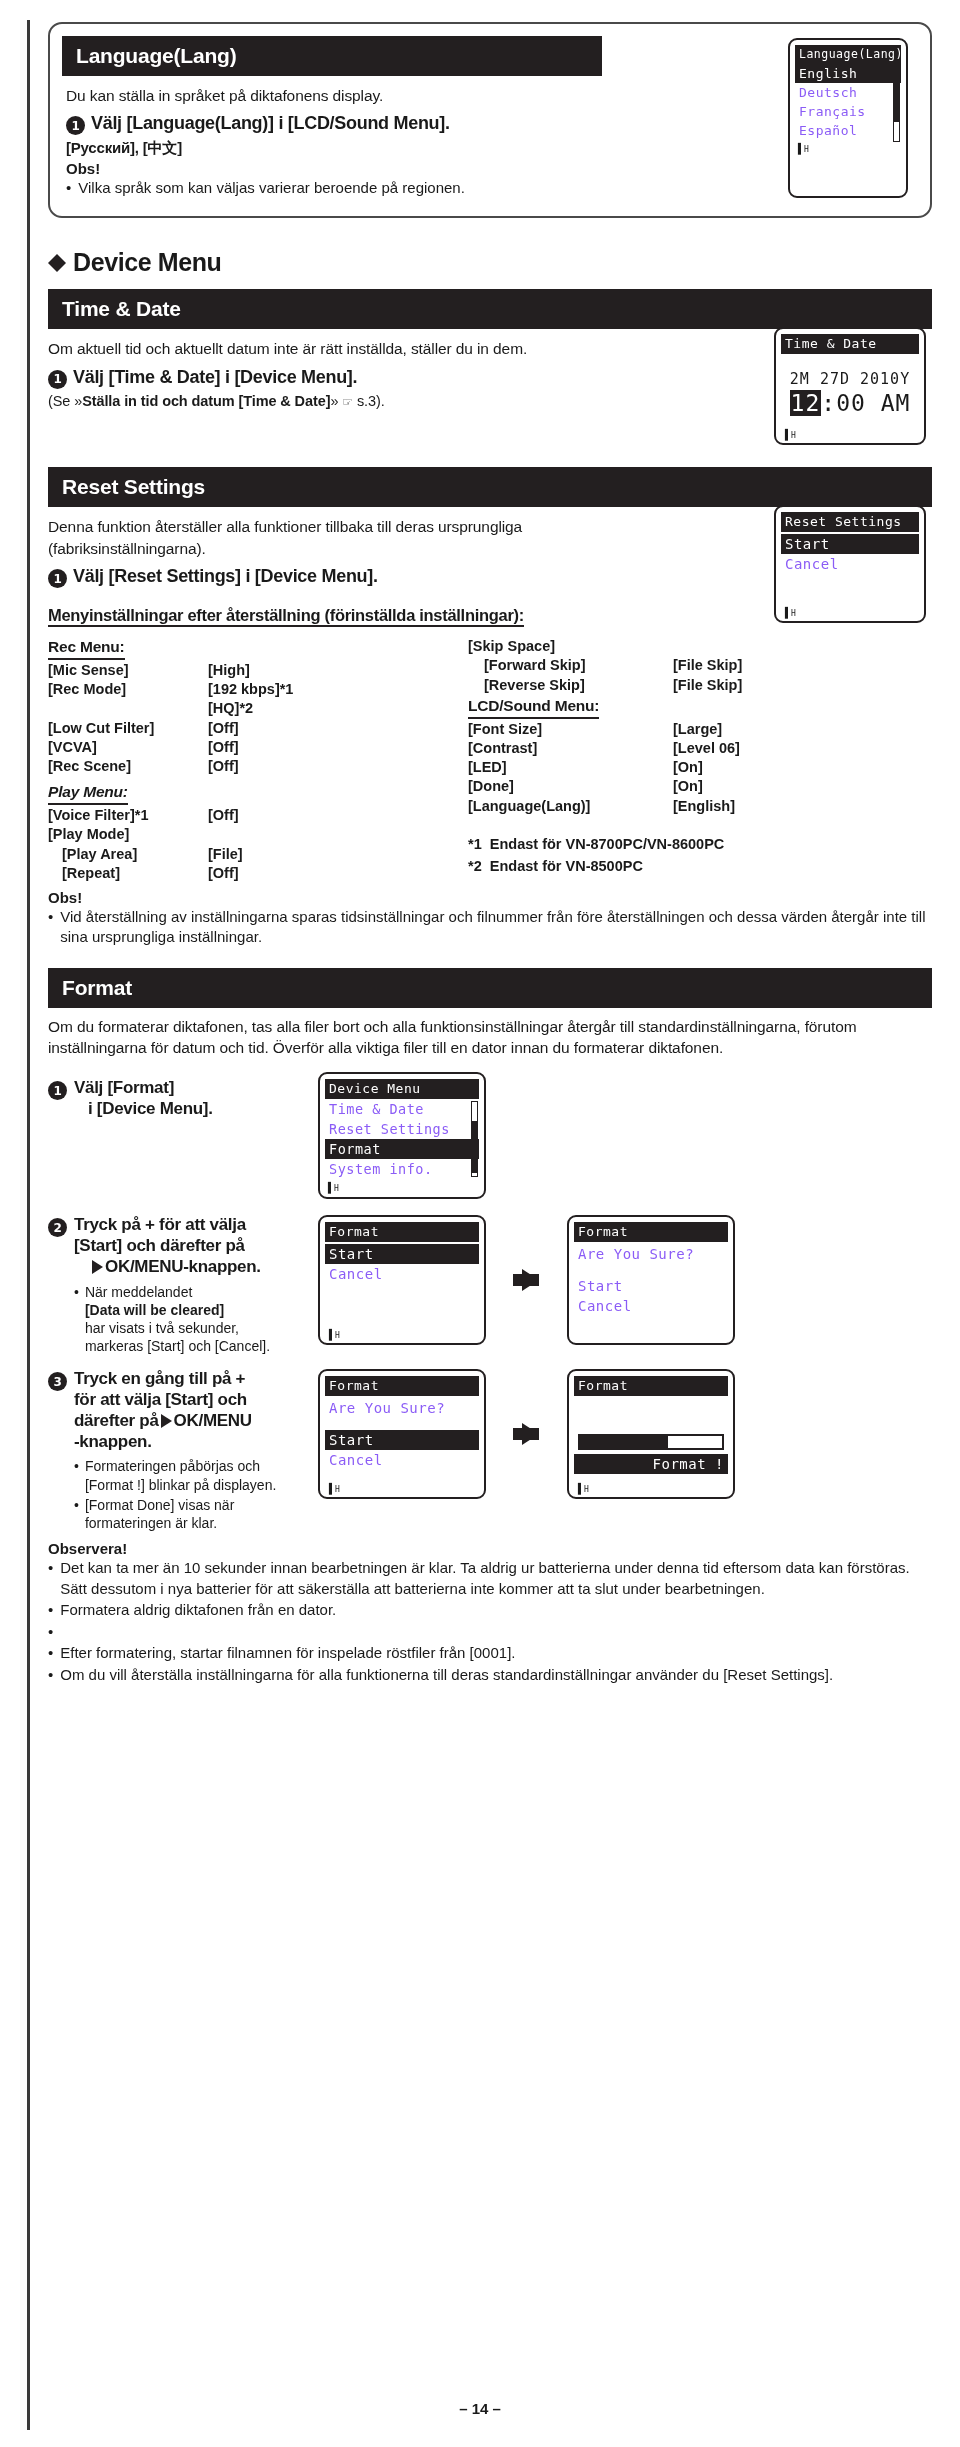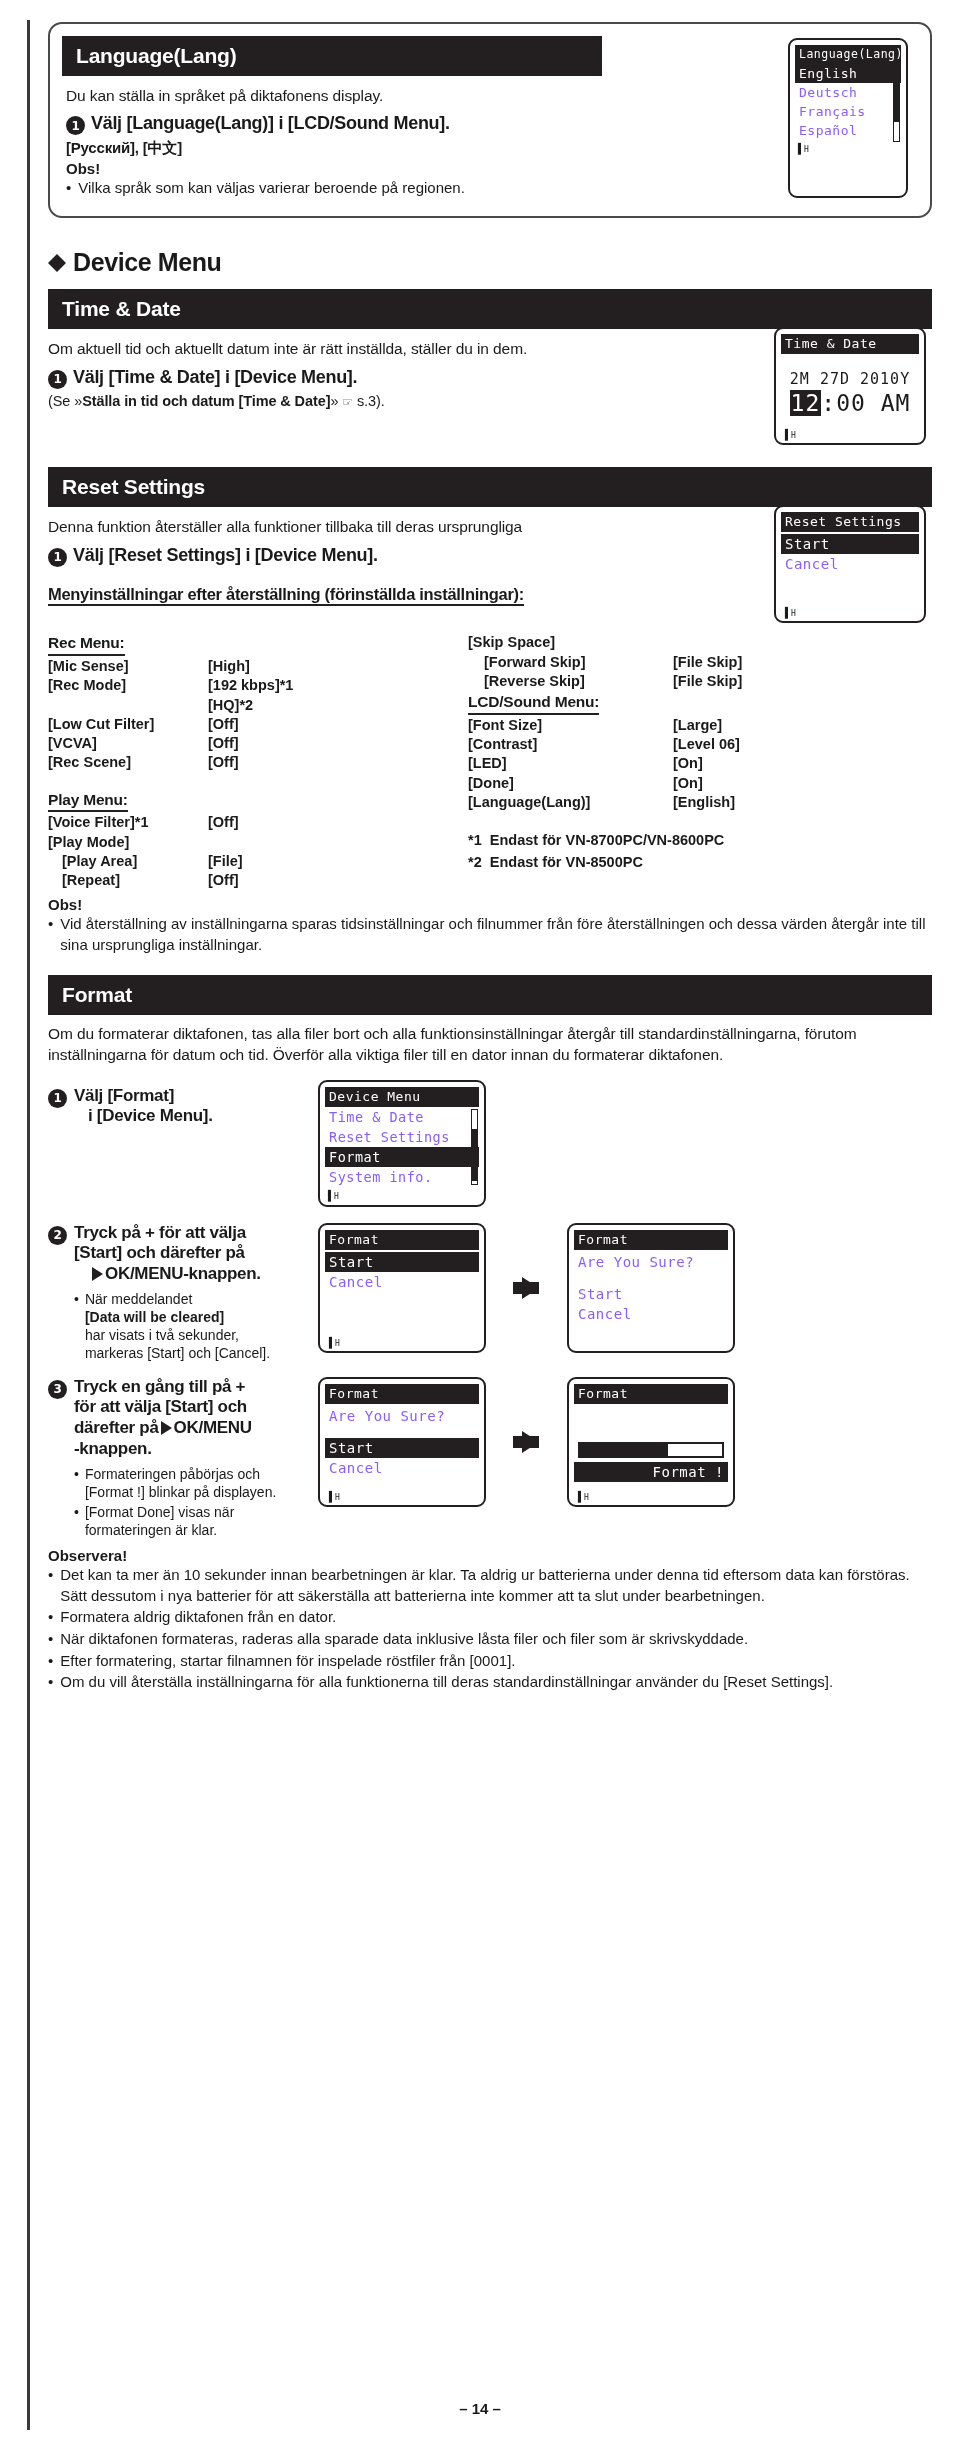--- a/index.html
+++ b/index.html
@@ -374,20 +374,21 @@
           <div class="lcd-clock"><span class="hl">12</span><span>:00 AM</span></div>
           <div class="lcd-foot" style="position:absolute;bottom:3px;left:6px;">▌<span style="font-size:8px;">H</span></div>
         </div>
       </div>
     </div>
 
     <div class="bar wide" style="margin-top:22px;">Reset Settings</div>
     <div style="display:flex;">
       <div style="width:660px;">
         <div class="body-text">Denna funktion återställer alla funktioner tillbaka till deras ursprungliga</div>
+        <div class="body-text" style="margin-top:0;">(fabriksinställningarna).</div>
         <div class="step">
           <span class="step-num">1</span>
           <span>Välj [Reset Settings] i [Device Menu].</span>
         </div>
         <div class="menu-heading">Menyinställningar efter återställning (förinställda inställningar):</div>
       </div>
       <div style="flex:1;display:flex;justify-content:flex-end;padding-right:6px;margin-top:-2px;">
         <div class="lcd" style="width:152px;height:118px;">
           <div class="lcd-title" style="font-size:13px;">Reset Settings</div>
           <div class="lcd-row sel" style="font-size:14px;margin-top:2px;">Start</div>
@@ -418,21 +419,21 @@
           </div>
         <div class="kv">
             <span class="k">[VCVA]</span>
             <span class="v">[Off]</span>
           </div>
         <div class="kv">
             <span class="k">[Rec Scene]</span>
             <span class="v">[Off]</span>
           </div>
 
-        <div class="grp-title" style="margin-top:17px;">Play Menu:</div>
+        <div class="grp-title" style="margin-top:6px;font-style:italic;">Play Menu:</div>
         <div class="kv">
             <span class="k">[Voice Filter]*1</span>
             <span class="v">[Off]</span>
           </div>
         <div class="kv">
             <span class="k">[Play Mode]</span>
             <span class="v"></span>
           </div>
         <div class="kv">
             <span class="k ind">[Play Area]</span>
@@ -617,21 +618,20 @@
       <div class="row">
           <span class="dot">•</span>
           <span>Det kan ta mer än 10 sekunder innan bearbetningen är klar. Ta aldrig ur batterierna under denna tid eftersom data kan förstöras. Sätt dessutom i nya batterier för att säkerställa att batterierna inte kommer att ta slut under bearbetningen.</span>
         </div>
       <div class="row">
           <span class="dot">•</span>
           <span>Formatera aldrig diktafonen från en dator.</span>
         </div>
       <div class="row">
           <span class="dot">•</span>
-          <span>När diktafonen formateras, raderas alla sparade data inklusive låsta filer och filer som är skrivskyddade.</span>
         </div>
       <div class="row">
           <span class="dot">•</span>
           <span>Efter formatering, startar filnamnen för inspelade röstfiler från [0001].</span>
         </div>
       <div class="row">
           <span class="dot">•</span>
           <span>Om du vill återställa inställningarna för alla funktionerna till deras standardinställningar använder du [Reset Settings].</span>
         </div>
     </div>

